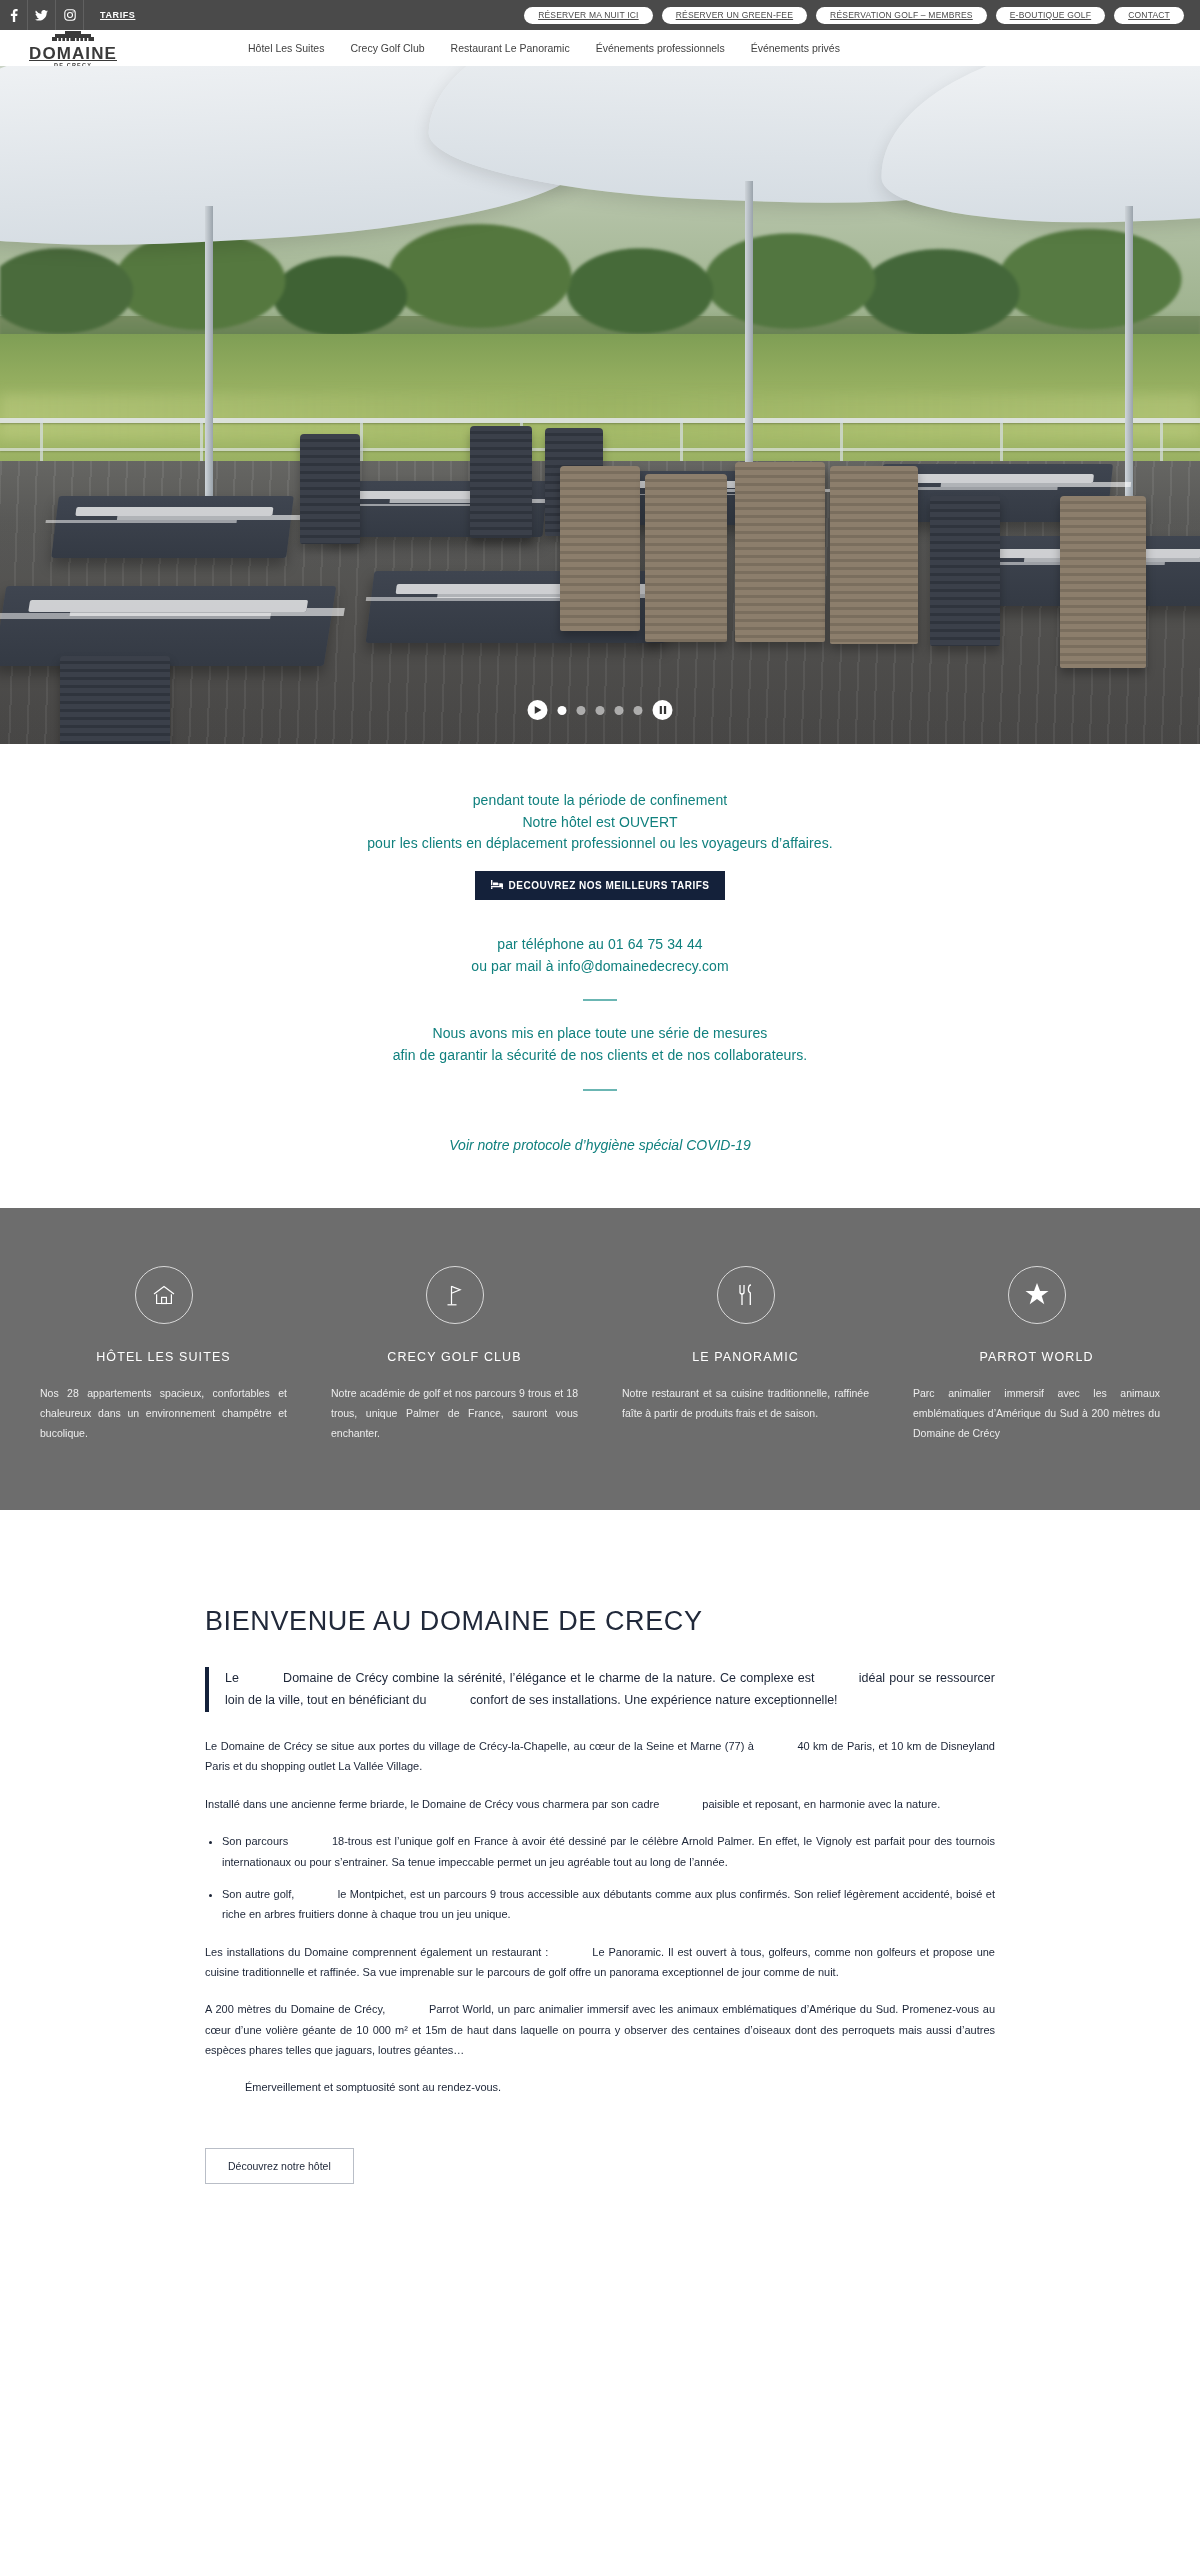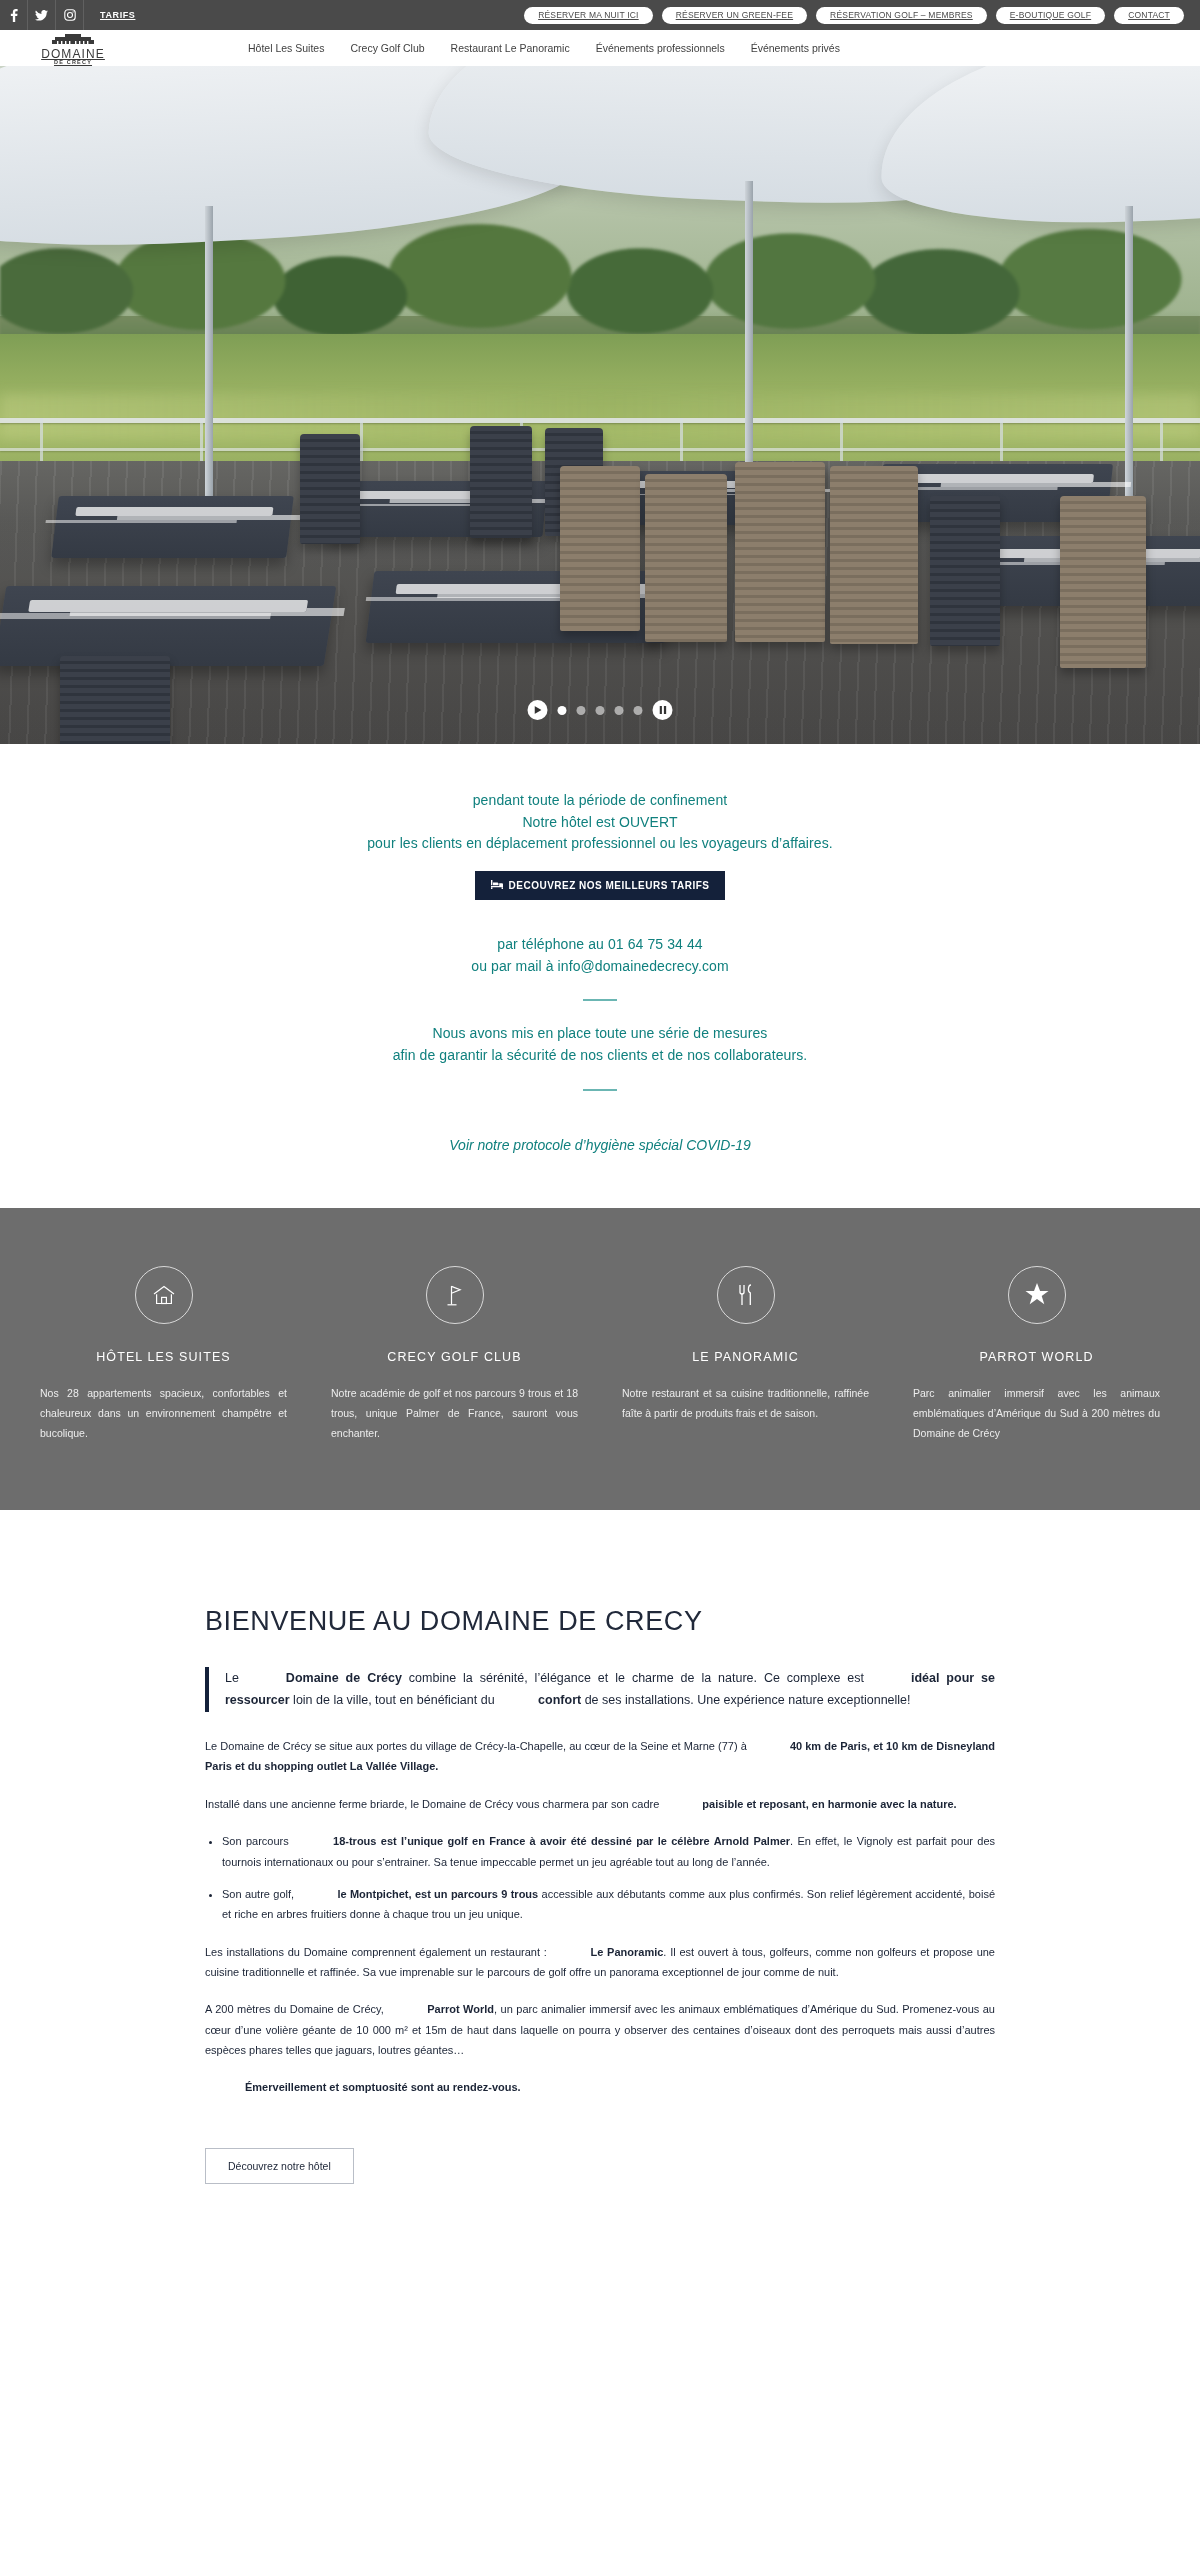--- a/index.html
+++ b/index.html
@@ -76,22 +76,22 @@
     display: flex;
     flex-direction: column;
     align-items: center;
     justify-content: center;
     width: 110px;
     color: #3a3a3a;
     line-height: 1;
   }
   .logo-mark { margin-bottom: 1px; }
   .logo-name {
-    font-size: 12px;
-    font-weight: 400;
+    font-size: 17px;
+    font-weight: 700;
     letter-spacing: 1.1px;
   }
   .logo-sub {
     font-size: 5.5px;
     letter-spacing: 1.2px;
     font-weight: 700;
     margin-top: 0.5px;
   }
   .mainnav {
     display: flex;
@@ -356,21 +356,21 @@
     margin: 9px 0 17px 17px;
     padding: 0;
   }
   .article li {
     font-size: 11px;
     line-height: 1.85;
     margin-bottom: 12px;
     text-align: justify;
     color: #1b2436;
   }
-  b, strong { font-weight: 700; padding-left: 40px; }
+  b, strong { font-weight: 400; padding-left: 40px; }
   .btn-outline {
     display: inline-block;
     border: 1px solid #b9bec7;
     background: #ffffff;
     color: #1b2436;
     font-size: 10.5px;
     padding: 11px 22px;
     margin-top: 33px;
     text-decoration: none;
   }

